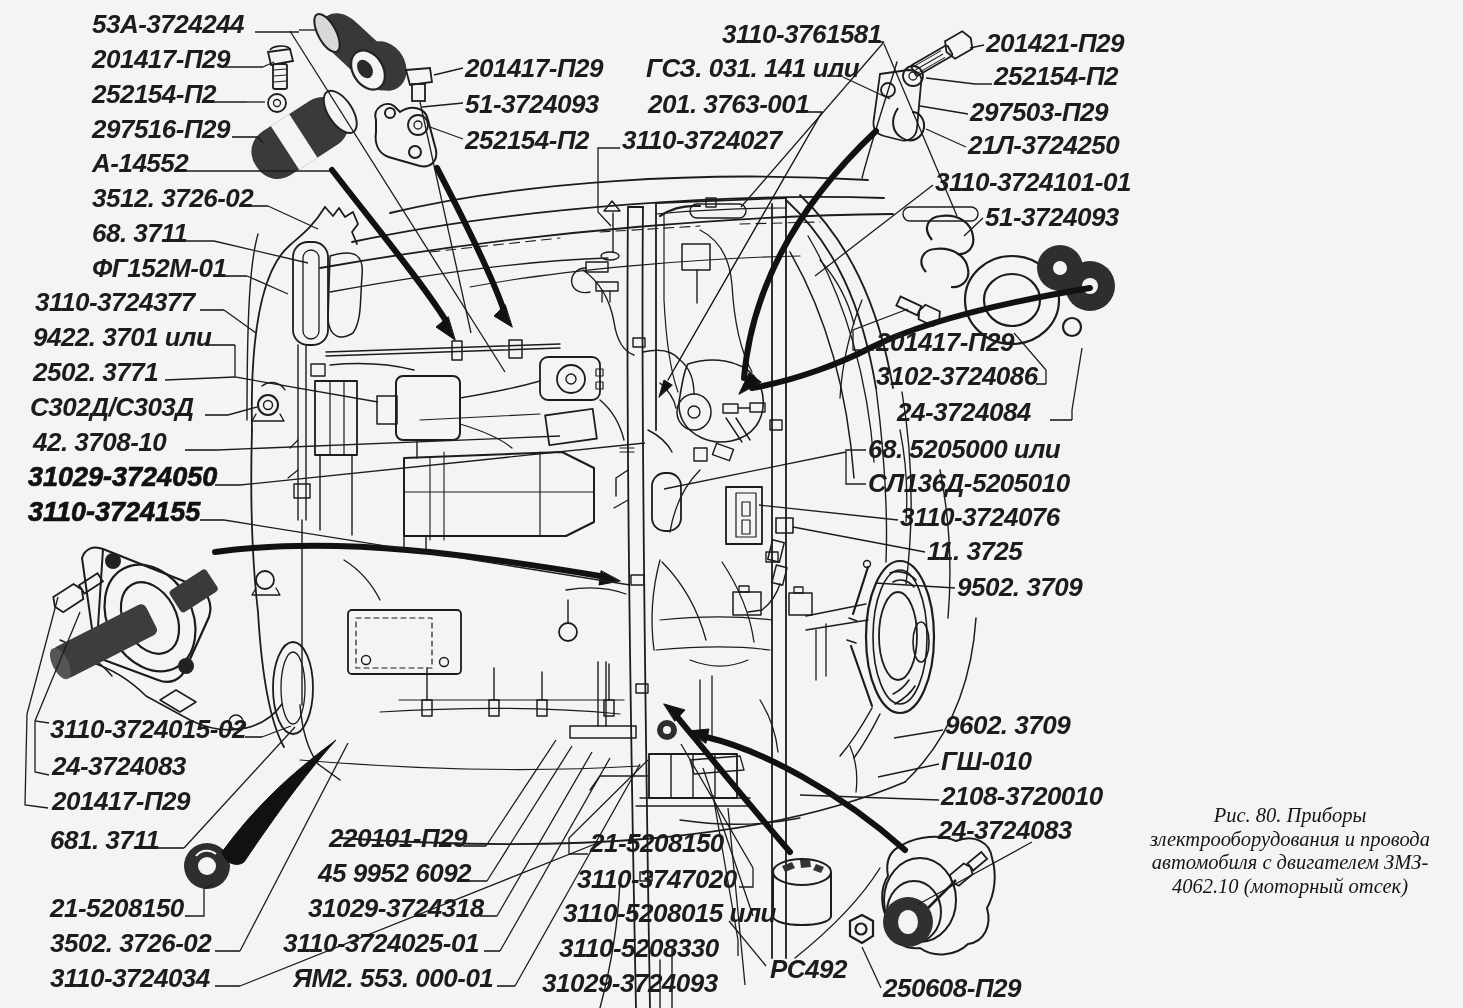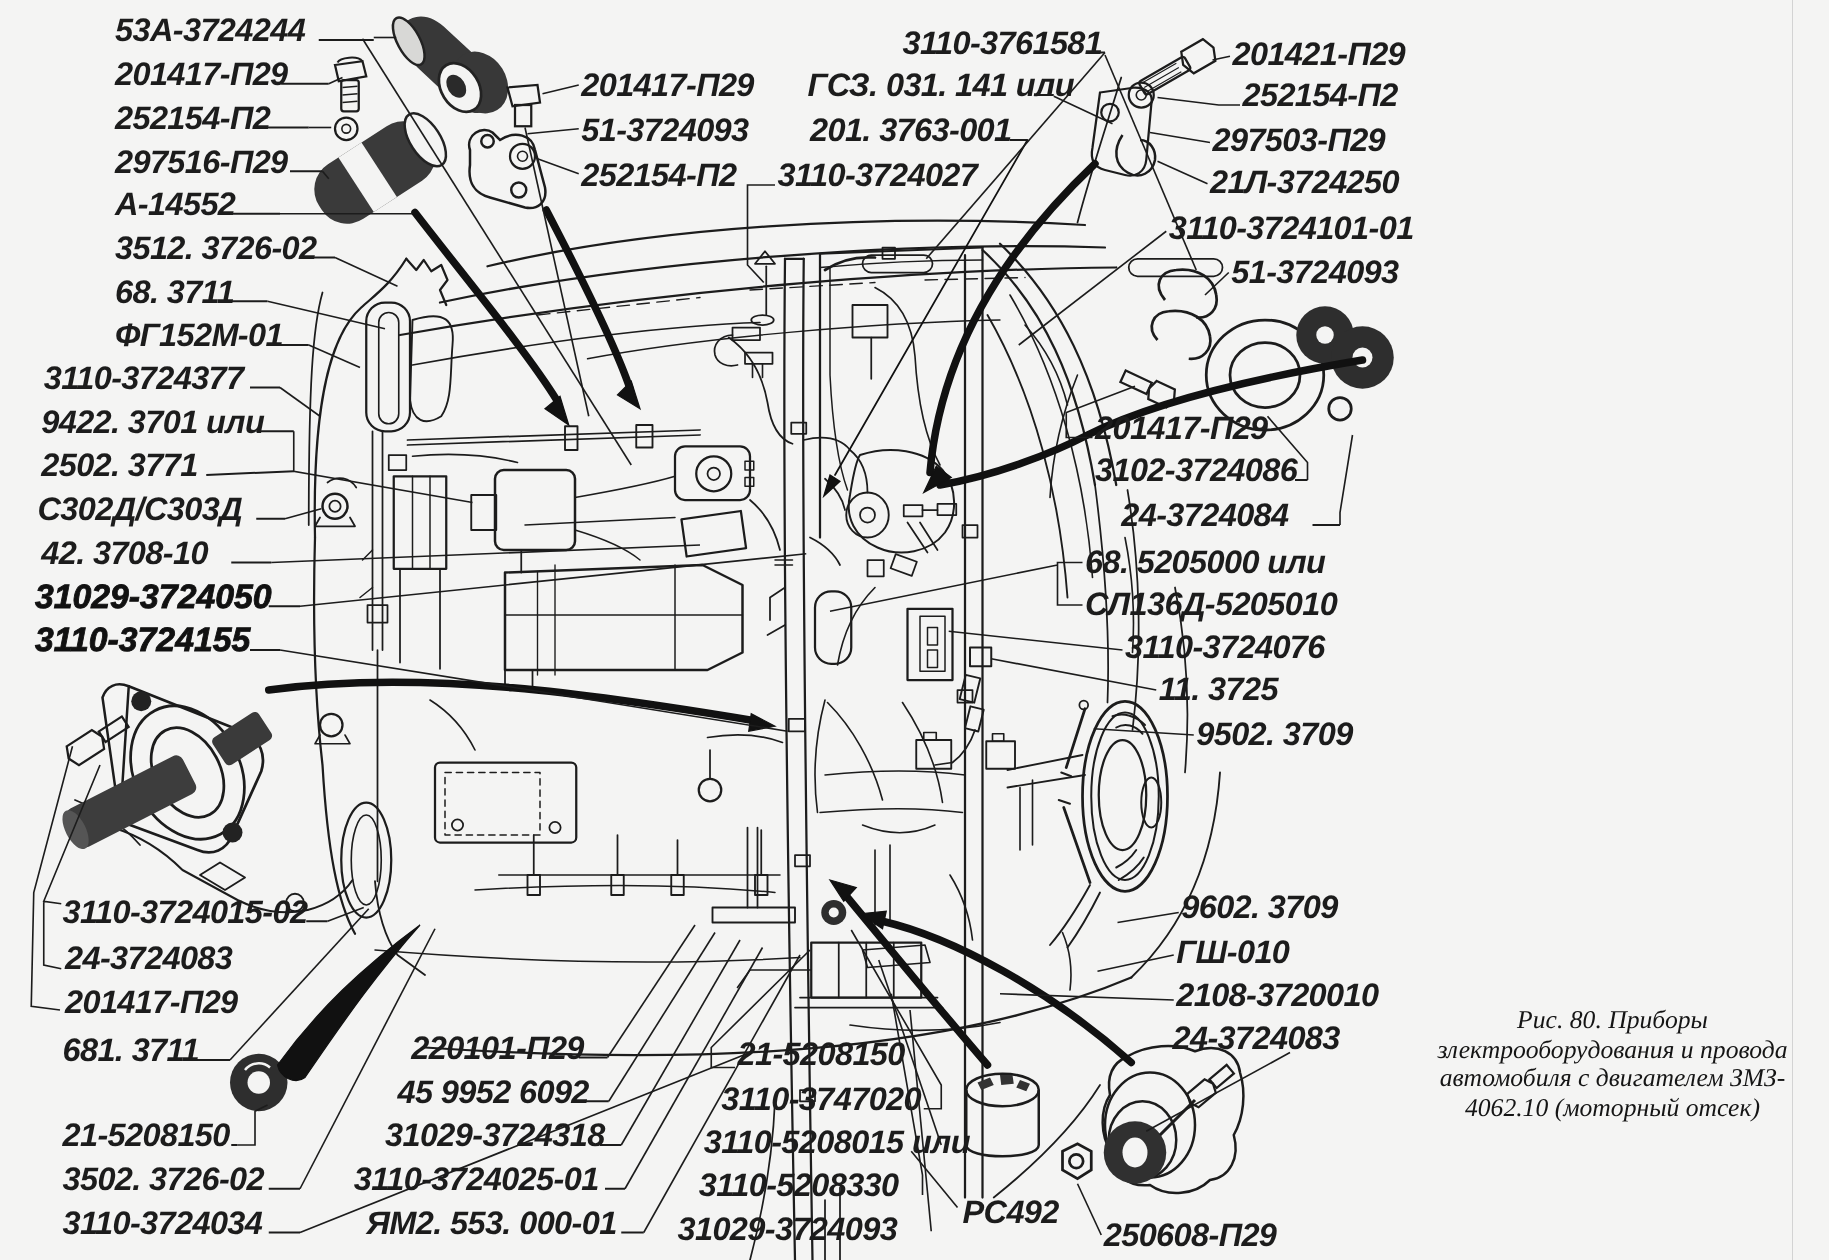--- a/index.html
+++ b/index.html
@@ -1,16 +1,16 @@
 <!DOCTYPE html>
 <html><head>
 <meta charset="utf-8">
 <style>
   html,body{margin:0;padding:0;background:#f4f4f3;}
-  #page{position:relative;width:1434px;height:1008px;overflow:hidden;background:#737373;text-decoration:underline;}
+  #page{position:relative;width:1434px;height:1008px;overflow:hidden;background:#1d4ed8;text-decoration:underline;}
   svg{position:absolute;left:0;top:0;}
   text.l{font-family:"Liberation Sans",sans-serif;font-style:italic;font-weight:bold;font-size:26px;fill:#1c1c1c;letter-spacing:-0.5px;}
   text.lb{font-family:"Liberation Sans",sans-serif;font-style:italic;font-weight:bold;font-size:27px;fill:#111;letter-spacing:0px;stroke:#111;stroke-width:0.7;}
   .cap{font-family:"Liberation Serif",serif;font-style:italic;font-size:20.5px;fill:#151515;text-anchor:middle;}
 </style>
 </head>
 <body>
 <div id="page">
 <svg width="1463" height="1008" viewBox="0 0 1463 1008">
 <rect x="0" y="0" width="1463" height="1008" fill="#f4f4f3"></rect>

